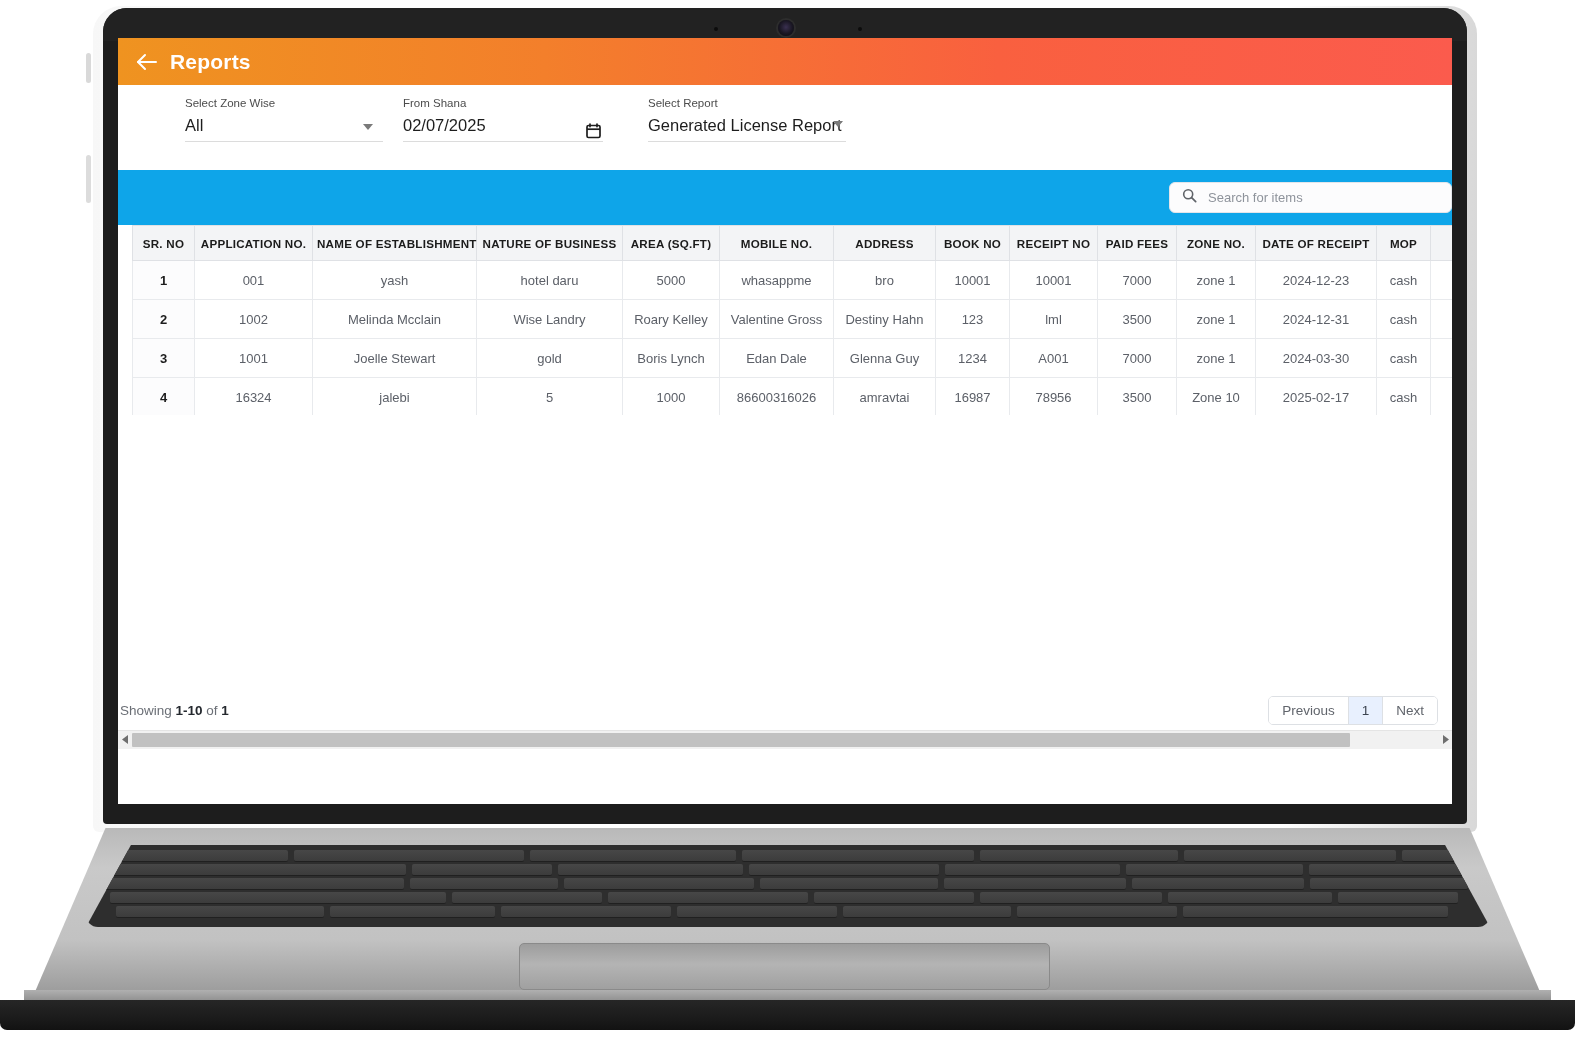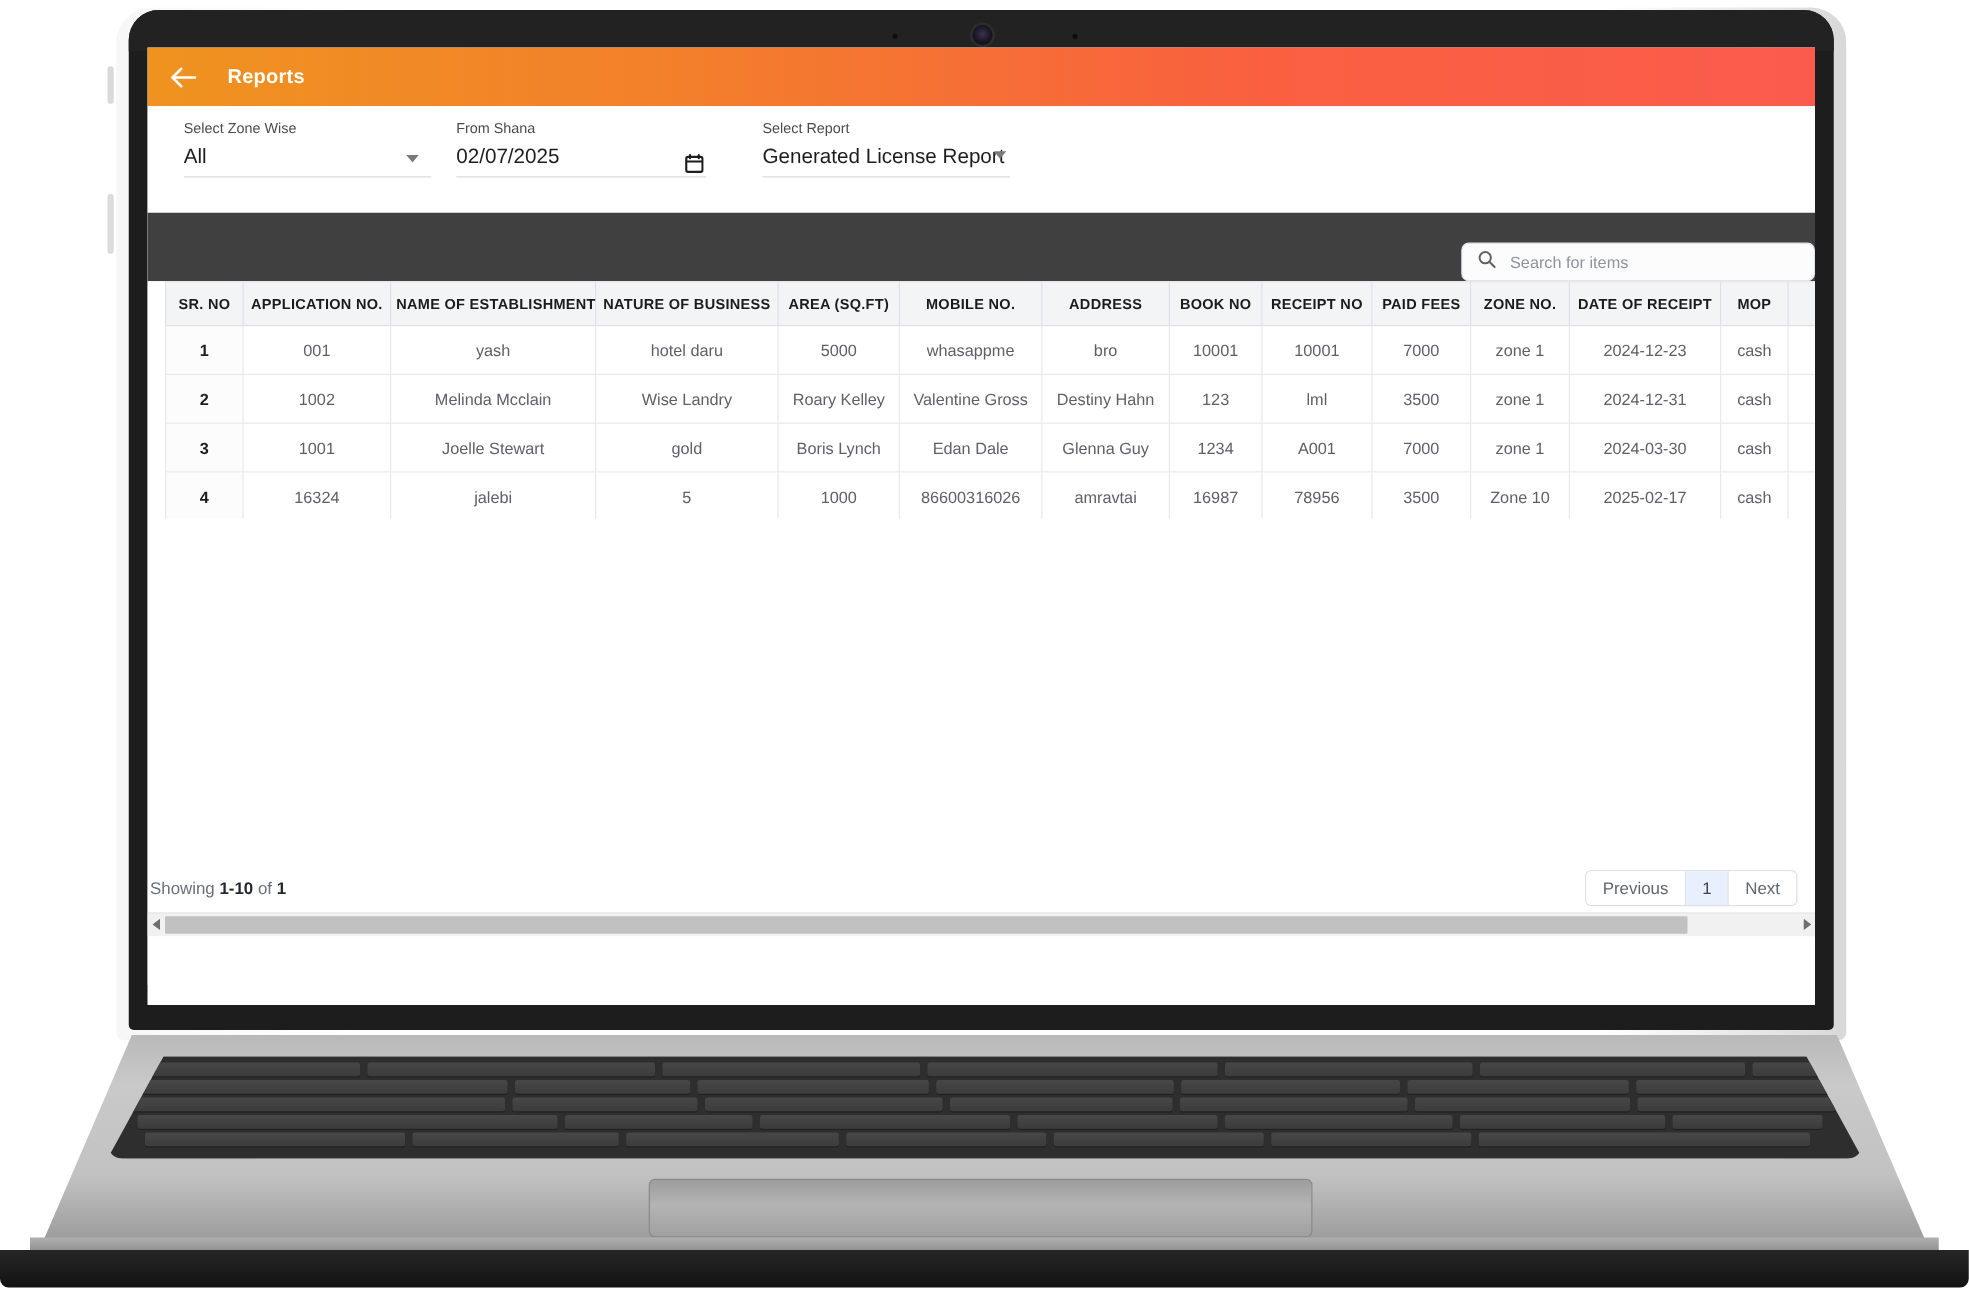--- a/index.html
+++ b/index.html
@@ -134,39 +134,40 @@
     align-items: center;
     padding-left: 16px;
     color: #ffffff;
   }
   #back-arrow-icon {
     width: 26px; height: 26px;
     display: flex; align-items: center; justify-content: center;
     cursor: pointer;
   }
   #app-bar-title {
-    margin-left: 22px;
-    font-size: 16px;
+    margin-left: 10px;
+    font-size: 21px;
     font-weight: bold;
     letter-spacing: 0.2px;
     color: #ffffff;
   }
 
   
   #filter-bar {
     position: relative;
     height: 85px;
     background: #ffffff;
     padding: 11px 0 0 29px;
     display: flex;
     align-items: flex-start;
   }
   .field {
     position: relative;
     margin-right: 0px;
+    margin-left: 38px;
   }
   .field-label {
     font-size: 11.5px;
     color: #4c4c4c;
     line-height: 14px;
     margin-bottom: 3px;
   }
   .field-value {
     font-size: 16.5px;
     color: #1d1d1d;
@@ -221,23 +222,23 @@
     cursor: pointer;
     box-shadow: 0 1px 3px rgba(0,0,0,0.22);
     font-family: "Liberation Sans", sans-serif;
   }
 
   
   #item-search-row {
     height: 55px;
     display: flex;
     justify-content: flex-end;
-    align-items: flex-end;
+    align-items: center;
     padding-right: 0px;
-    background: #404040;
+    background: #0ea5e9;
   }
   #item-search-box {
     width: 283px; height: 31px;
     border: 1px solid #e2e5ea;
     border-radius: 6px;
     background: #fcfcfd;
     display: flex;
     align-items: center;
     padding-left: 12px;
     gap: 9px;

